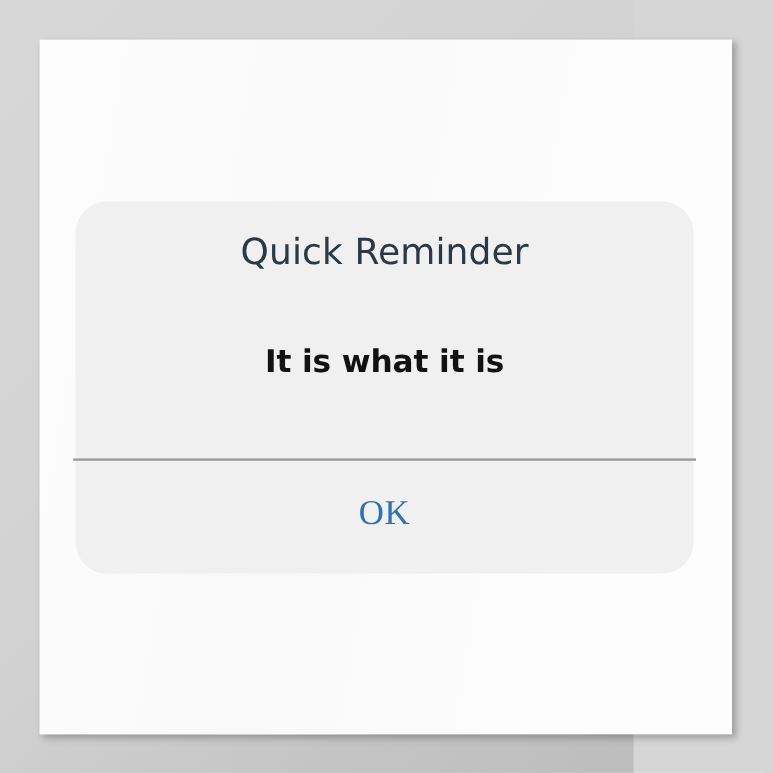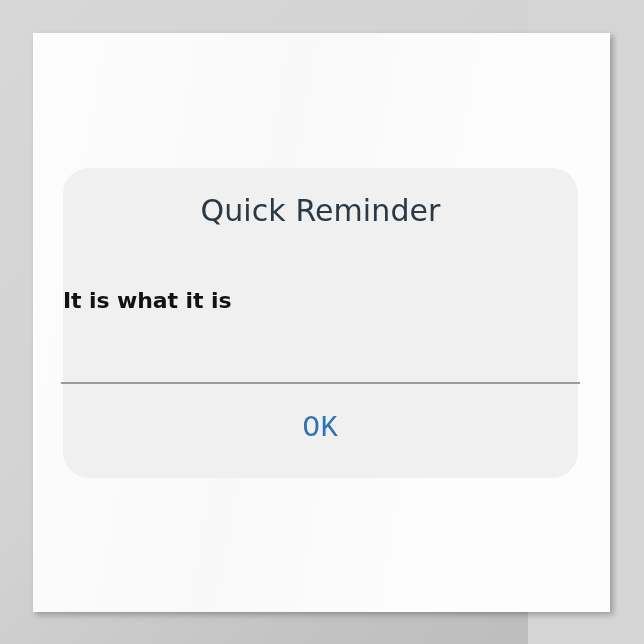--- a/index.html
+++ b/index.html
@@ -76,22 +76,22 @@
     color: #2b3945;
     letter-spacing: 0.1px;
     line-height: 1.15;
   }
 
   .dialog-message {
     position: absolute;
     left: 0;
     right: 0;
     top: 120px;
-    text-align: left;
-    font-size: 22px;
+    text-align: center;
+    font-size: 26px;
     font-weight: 700;
     color: #121212;
     letter-spacing: -0.1px;
     line-height: 1.15;
   }
 
   
   .dialog-divider {
     position: absolute;
     left: -2px;
@@ -115,21 +115,21 @@
 
   .ok-button {
     font-size: 29px;
     font-weight: 400;
     color: #2d72b4;
     letter-spacing: 0.6px;
     line-height: 1;
     background: transparent;
     border: 0;
     padding: 6px 18px;
-    font-family: Liberation Mono, monospace;
+    font-family: Liberation Serif, serif;
     cursor: pointer;
     margin-bottom: 6px;
   }
 </style>
 </head>
 <body>
 
 <div class="scene">
 
   <div class="poster">

